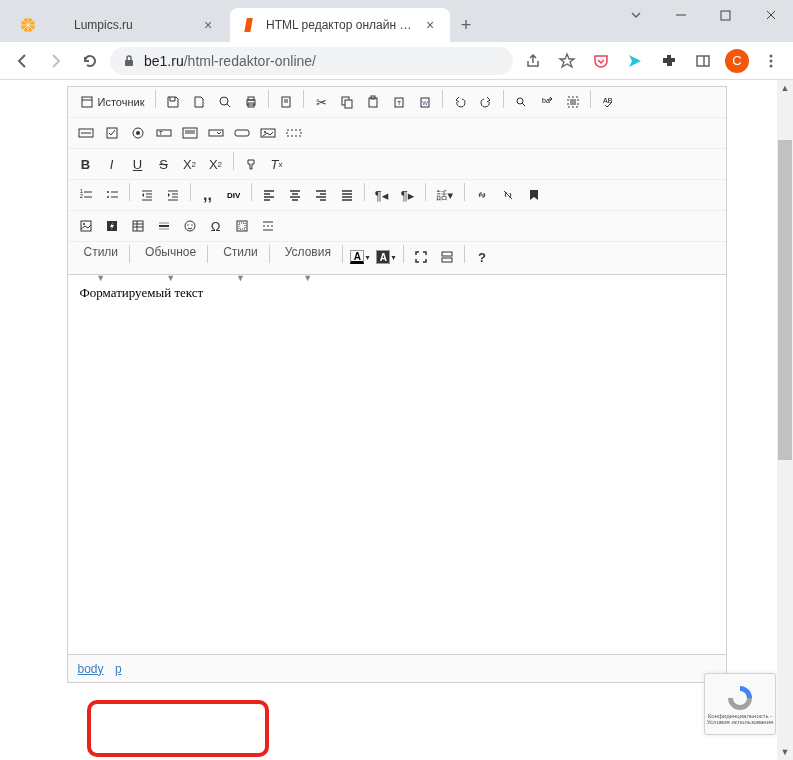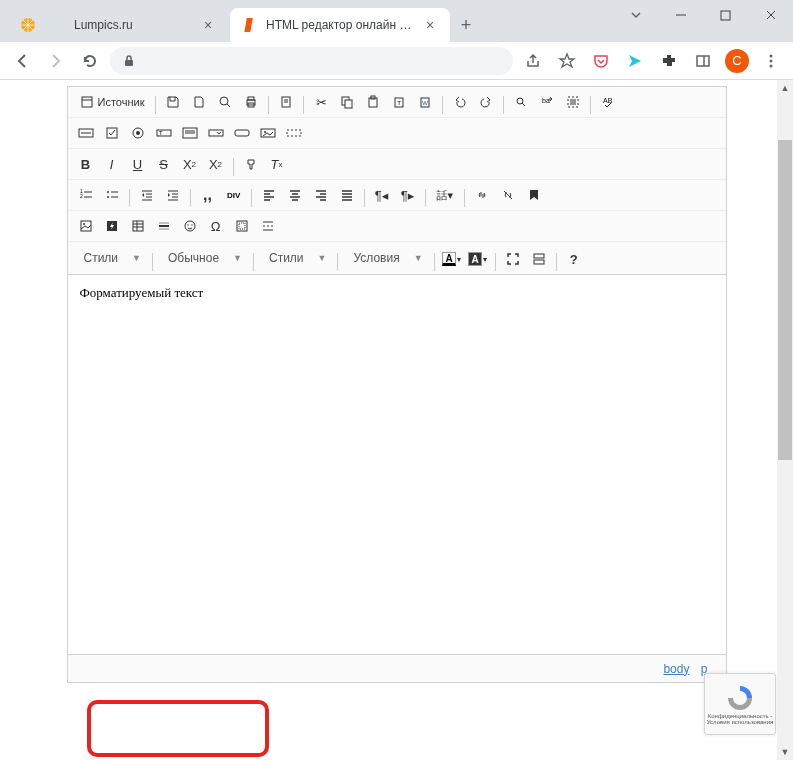--- a/index.html
+++ b/index.html
@@ -28,32 +28,32 @@
 
 
 .page { background: #fff; height: calc(100% - 80px); overflow: hidden; position: relative; }
 .scrollbar { position: absolute; right: 0; top: 0; width: 16px; height: 100%; background: #f1f1f1; }
 .scrollbar .thumb { position: absolute; right: 1px; width: 14px; background: #c1c1c1; border-radius: 0; }
 .scrollbar .arrow { width: 16px; height: 16px; display: flex; align-items: center; justify-content: center; color: #606060; font-size: 9px; }
 
 
 .editor-wrap { margin: 0 auto; width: 660px; padding-top: 6px; }
 .ed-panel { border: 1px solid #d1d1d1; background: #fafafa; }
-.tb-row { display: flex; align-items: flex-end; padding: 3px 6px; gap: 2px; flex-wrap: wrap; border-bottom: 1px solid #eee; }
+.tb-row { display: flex; align-items: flex-start; padding: 3px 6px; gap: 2px; flex-wrap: wrap; border-bottom: 1px solid #eee; }
 .tb-row:last-of-type { border-bottom: none; }
 .tbtn { min-width: 24px; height: 24px; display: flex; align-items: center; justify-content: center; color: #333; font-size: 13px; cursor: pointer; padding: 0 2px; }
 .tbtn.txt { font-size: 11px; padding: 0 6px; gap: 4px; }
 .sep { width: 1px; height: 18px; background: #ccc; margin: 0 3px; }
-.combo { height: 26px; display: flex; align-items: center; padding: 0 6px 0 10px; font-size: 12px; color: #555; gap: 14px; }
+.combo { height: 26px; display: flex; align-items: center; padding: 0 6px 0 10px; font-size: 12px; color: #555; gap: 14px; flex-direction: column; }
 .combo .caret { font-size: 9px; color: #888; }
 .colorbtn { display: flex; align-items: center; gap: 1px; }
 .colorbtn .sw { width: 14px; height: 14px; border: 1px solid #999; display: flex; align-items: center; justify-content: center; font-size: 10px; font-weight: bold; }
 
 .ed-content { border: 1px solid #d1d1d1; border-top: none; background: #fff; padding: 10px 12px; font-family: "Times New Roman", serif; font-size: 13px; color: #000; height: 380px; }
-.ed-statusbar { border: 1px solid #d1d1d1; border-top: none; background: #fafafa; height: 28px; display: flex; align-items: center; justify-content: flex-end; padding: 0 10px; font-size: 12px; color: #555; }
+.ed-statusbar { border: 1px solid #d1d1d1; border-top: none; background: #fafafa; height: 28px; display: flex; align-items: center; justify-content: space-between; padding: 0 10px; font-size: 12px; color: #555; }
 .ed-statusbar .path span { color: #3b7fc4; text-decoration: underline; cursor: pointer; margin-right: 8px; }
 
 .actions { display: flex; gap: 14px; margin-top: 20px; }
 .action-btn { background: #ee8052; color: #fff; font-size: 15px; font-weight: bold; padding: 14px 22px; display: flex; align-items: center; gap: 8px; cursor: pointer; border: none; }
 .highlight { position: absolute; border: 4px solid #e8231b; border-radius: 10px; pointer-events: none; }
 
 .recaptcha { position: absolute; right: 17px; bottom: 25px; width: 72px; height: 62px; background: #f9f9f9; border: 1px solid #d3d3d3; border-radius: 3px; box-shadow: 0 0 4px rgba(0,0,0,0.1); display: flex; flex-direction: column; align-items: center; justify-content: center; font-size: 6px; color: #555; }
 
 svg { display: block; }
 </style>
@@ -120,20 +120,21 @@
       <svg width="18" height="18" viewBox="0 0 18 18">
         <path d="M4 9 A5 5 0 1 1 6 13" stroke="#5f6368" stroke-width="2" fill="none"></path>
         <path d="M4 5 L4 9 L8 9" stroke="#5f6368" stroke-width="2" fill="none"></path>
       </svg>
     </div>
   <div class="url">
     <svg width="14" height="14" viewBox="0 0 14 14">
         <rect x="3" y="6" width="8" height="6" rx="1" fill="#5f6368"></rect>
         <path d="M5 6 V4 a2 2 0 0 1 4 0 V6" stroke="#5f6368" stroke-width="1.5" fill="none"></path>
       </svg>
+    <span><span class="domain">be1.ru</span><span>/html-redaktor-online/</span></span>
   </div>
   <div class="exticon">
       <svg width="18" height="18" viewBox="0 0 18 18">
         <path d="M4 9 V14 H14 V9 M9 3 V11 M6 6 L9 3 L12 6" stroke="#5f6368" stroke-width="1.5" fill="none"></path>
       </svg>
     </div>
   <div class="exticon">
       <svg width="18" height="18" viewBox="0 0 18 18">
         <path d="M9 2 L11 7 L16 7 L12 10 L14 15 L9 12 L4 15 L6 10 L2 7 L7 7 Z" stroke="#5f6368" stroke-width="1.3" fill="none"></path>
       </svg>

